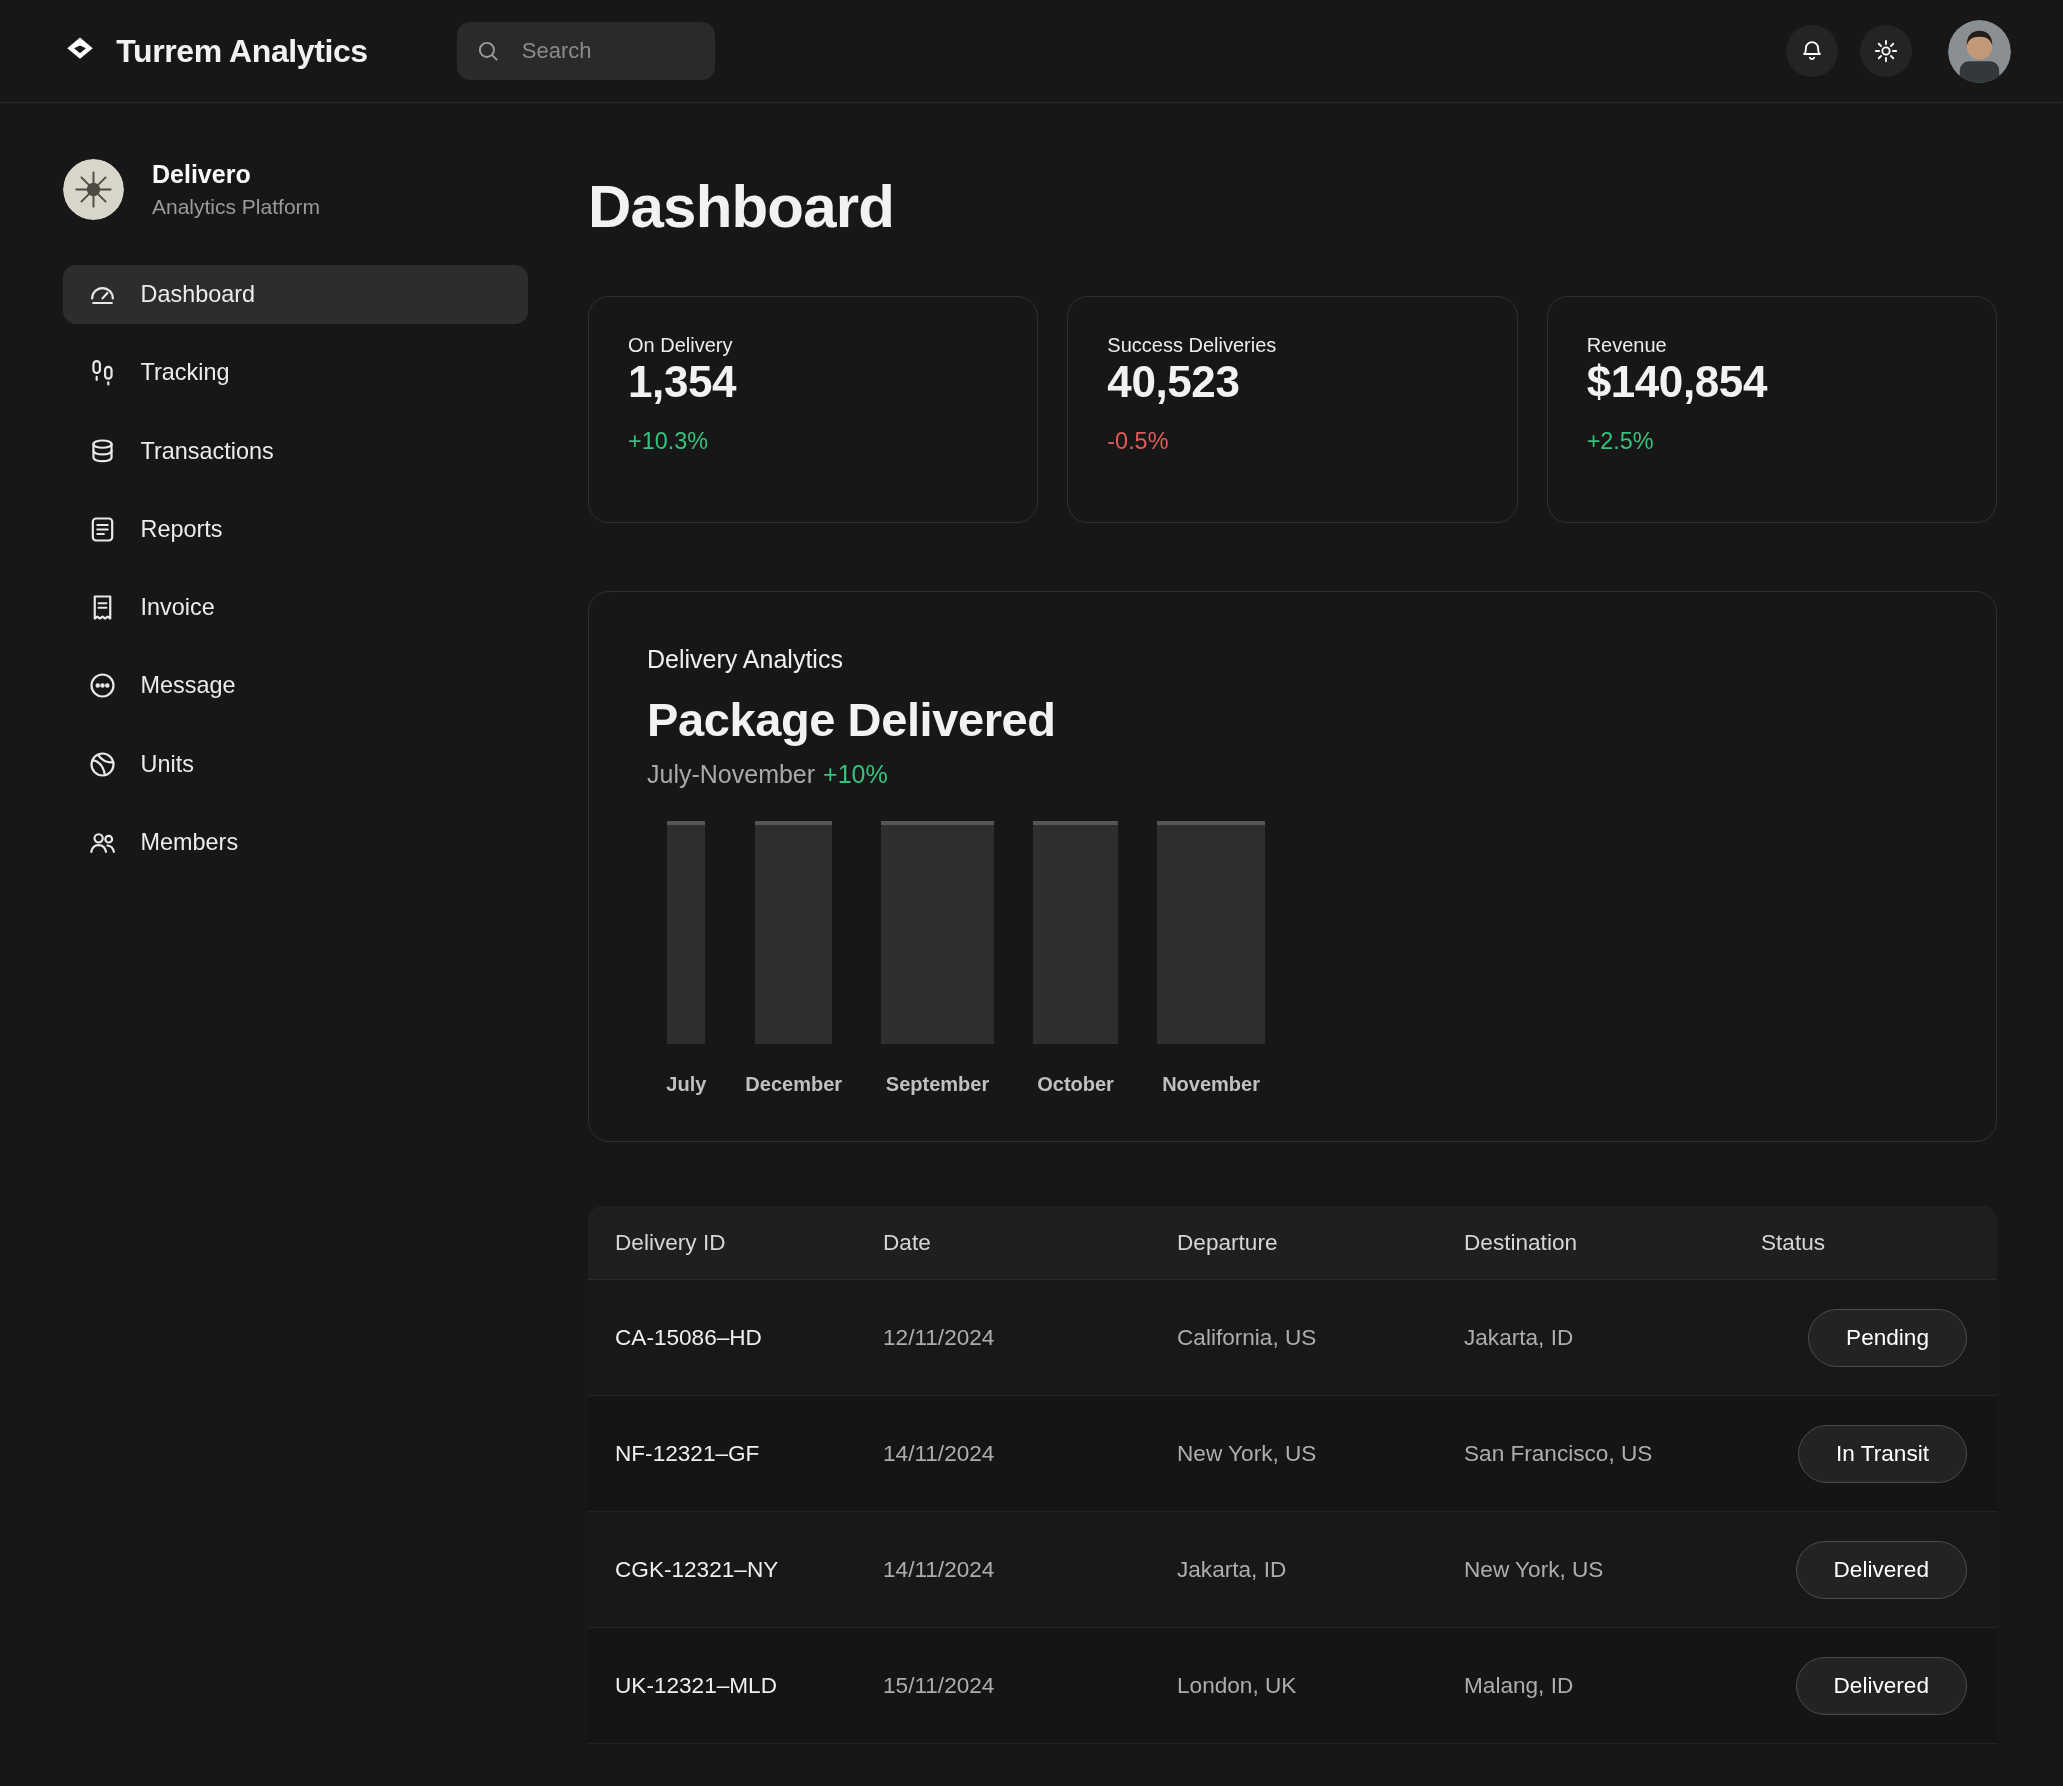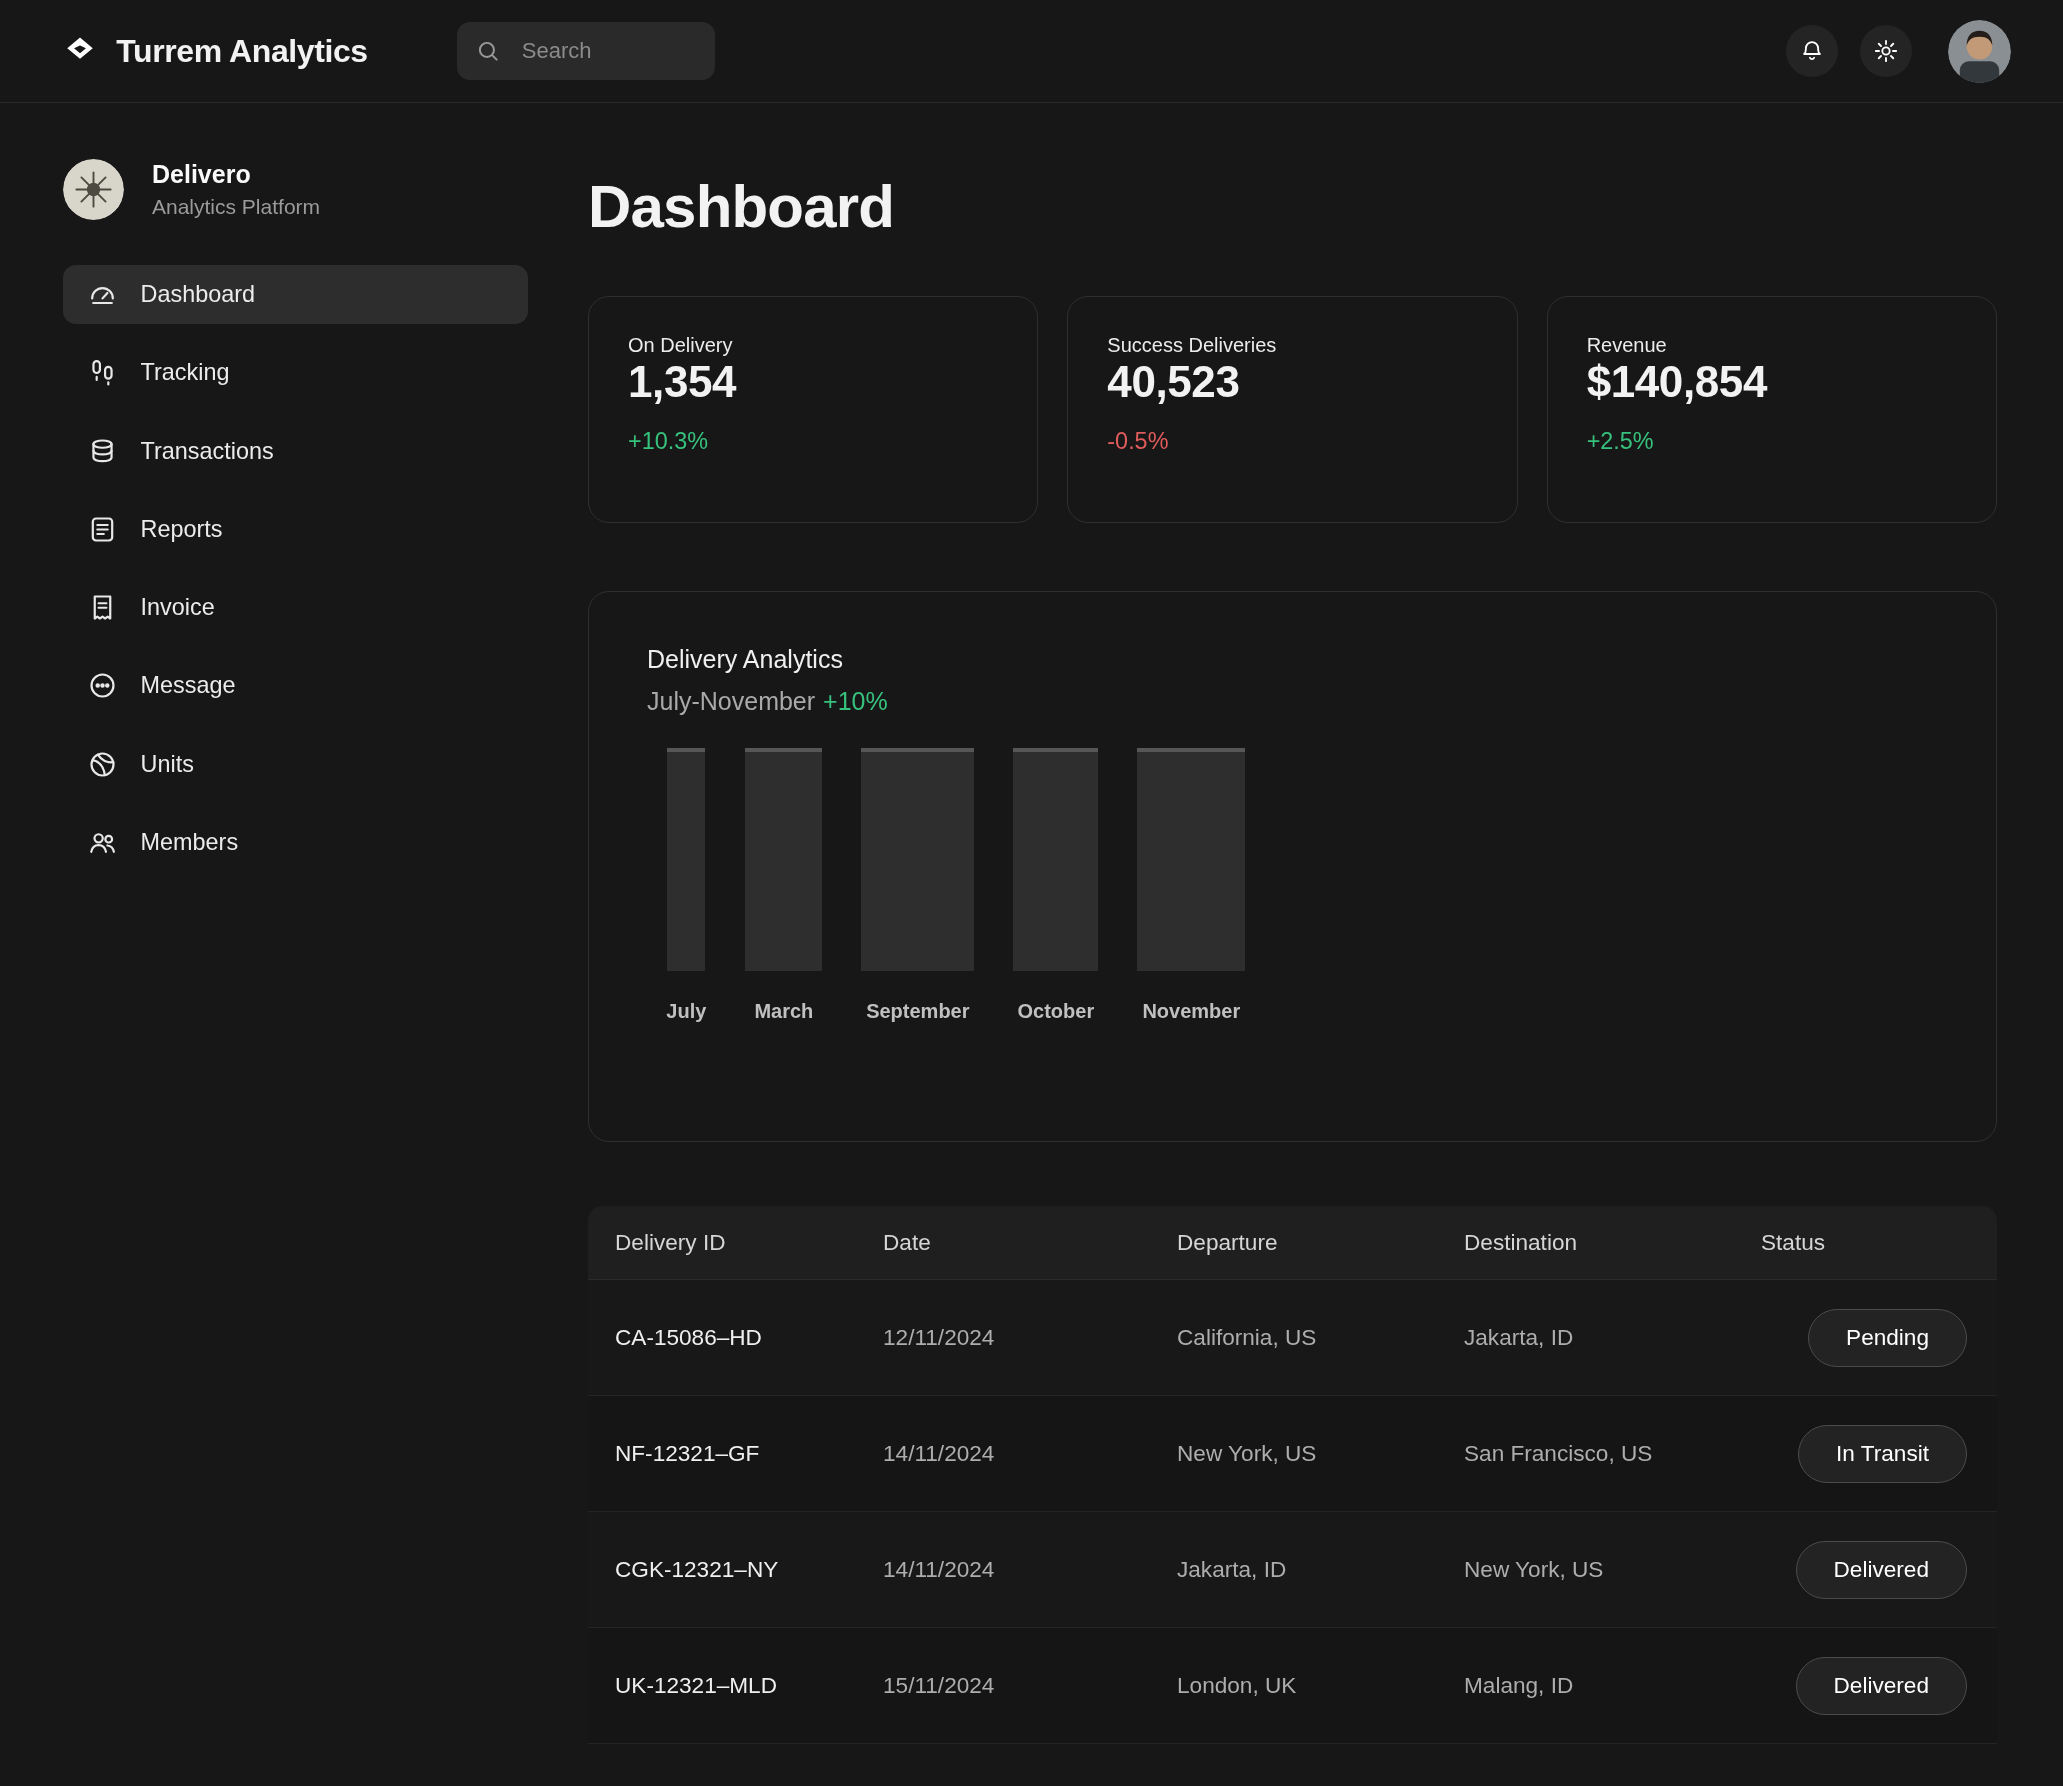--- a/index.html
+++ b/index.html
@@ -305,31 +305,32 @@
         </div>
         <div class="stat-card">
           <div class="stat-label">Revenue</div>
           <div class="stat-value">$140,854</div>
           <div class="stat-delta trend-up">+2.5%</div>
         </div>
       </section>
 
     <section class="chart-card">
       <div class="chart-eyebrow">Delivery Analytics</div>
+      <div class="chart-title">Package Delivered</div>
       <div class="chart-range">
         <span>July-November</span><span class="delta">+10%</span>
       </div>
       <div class="bars">
           <div class="bar-col">
             <div class="bar" style="width:38px;height:223px"></div>
             <div class="bar-label">July</div>
           </div>
           <div class="bar-col">
             <div class="bar" style="width:77px;height:223px"></div>
-            <div class="bar-label">March</div>
+            <div class="bar-label">December</div>
           </div>
           <div class="bar-col">
             <div class="bar" style="width:113px;height:223px"></div>
             <div class="bar-label">September</div>
           </div>
           <div class="bar-col">
             <div class="bar" style="width:85px;height:223px"></div>
             <div class="bar-label">October</div>
           </div>
           <div class="bar-col">

